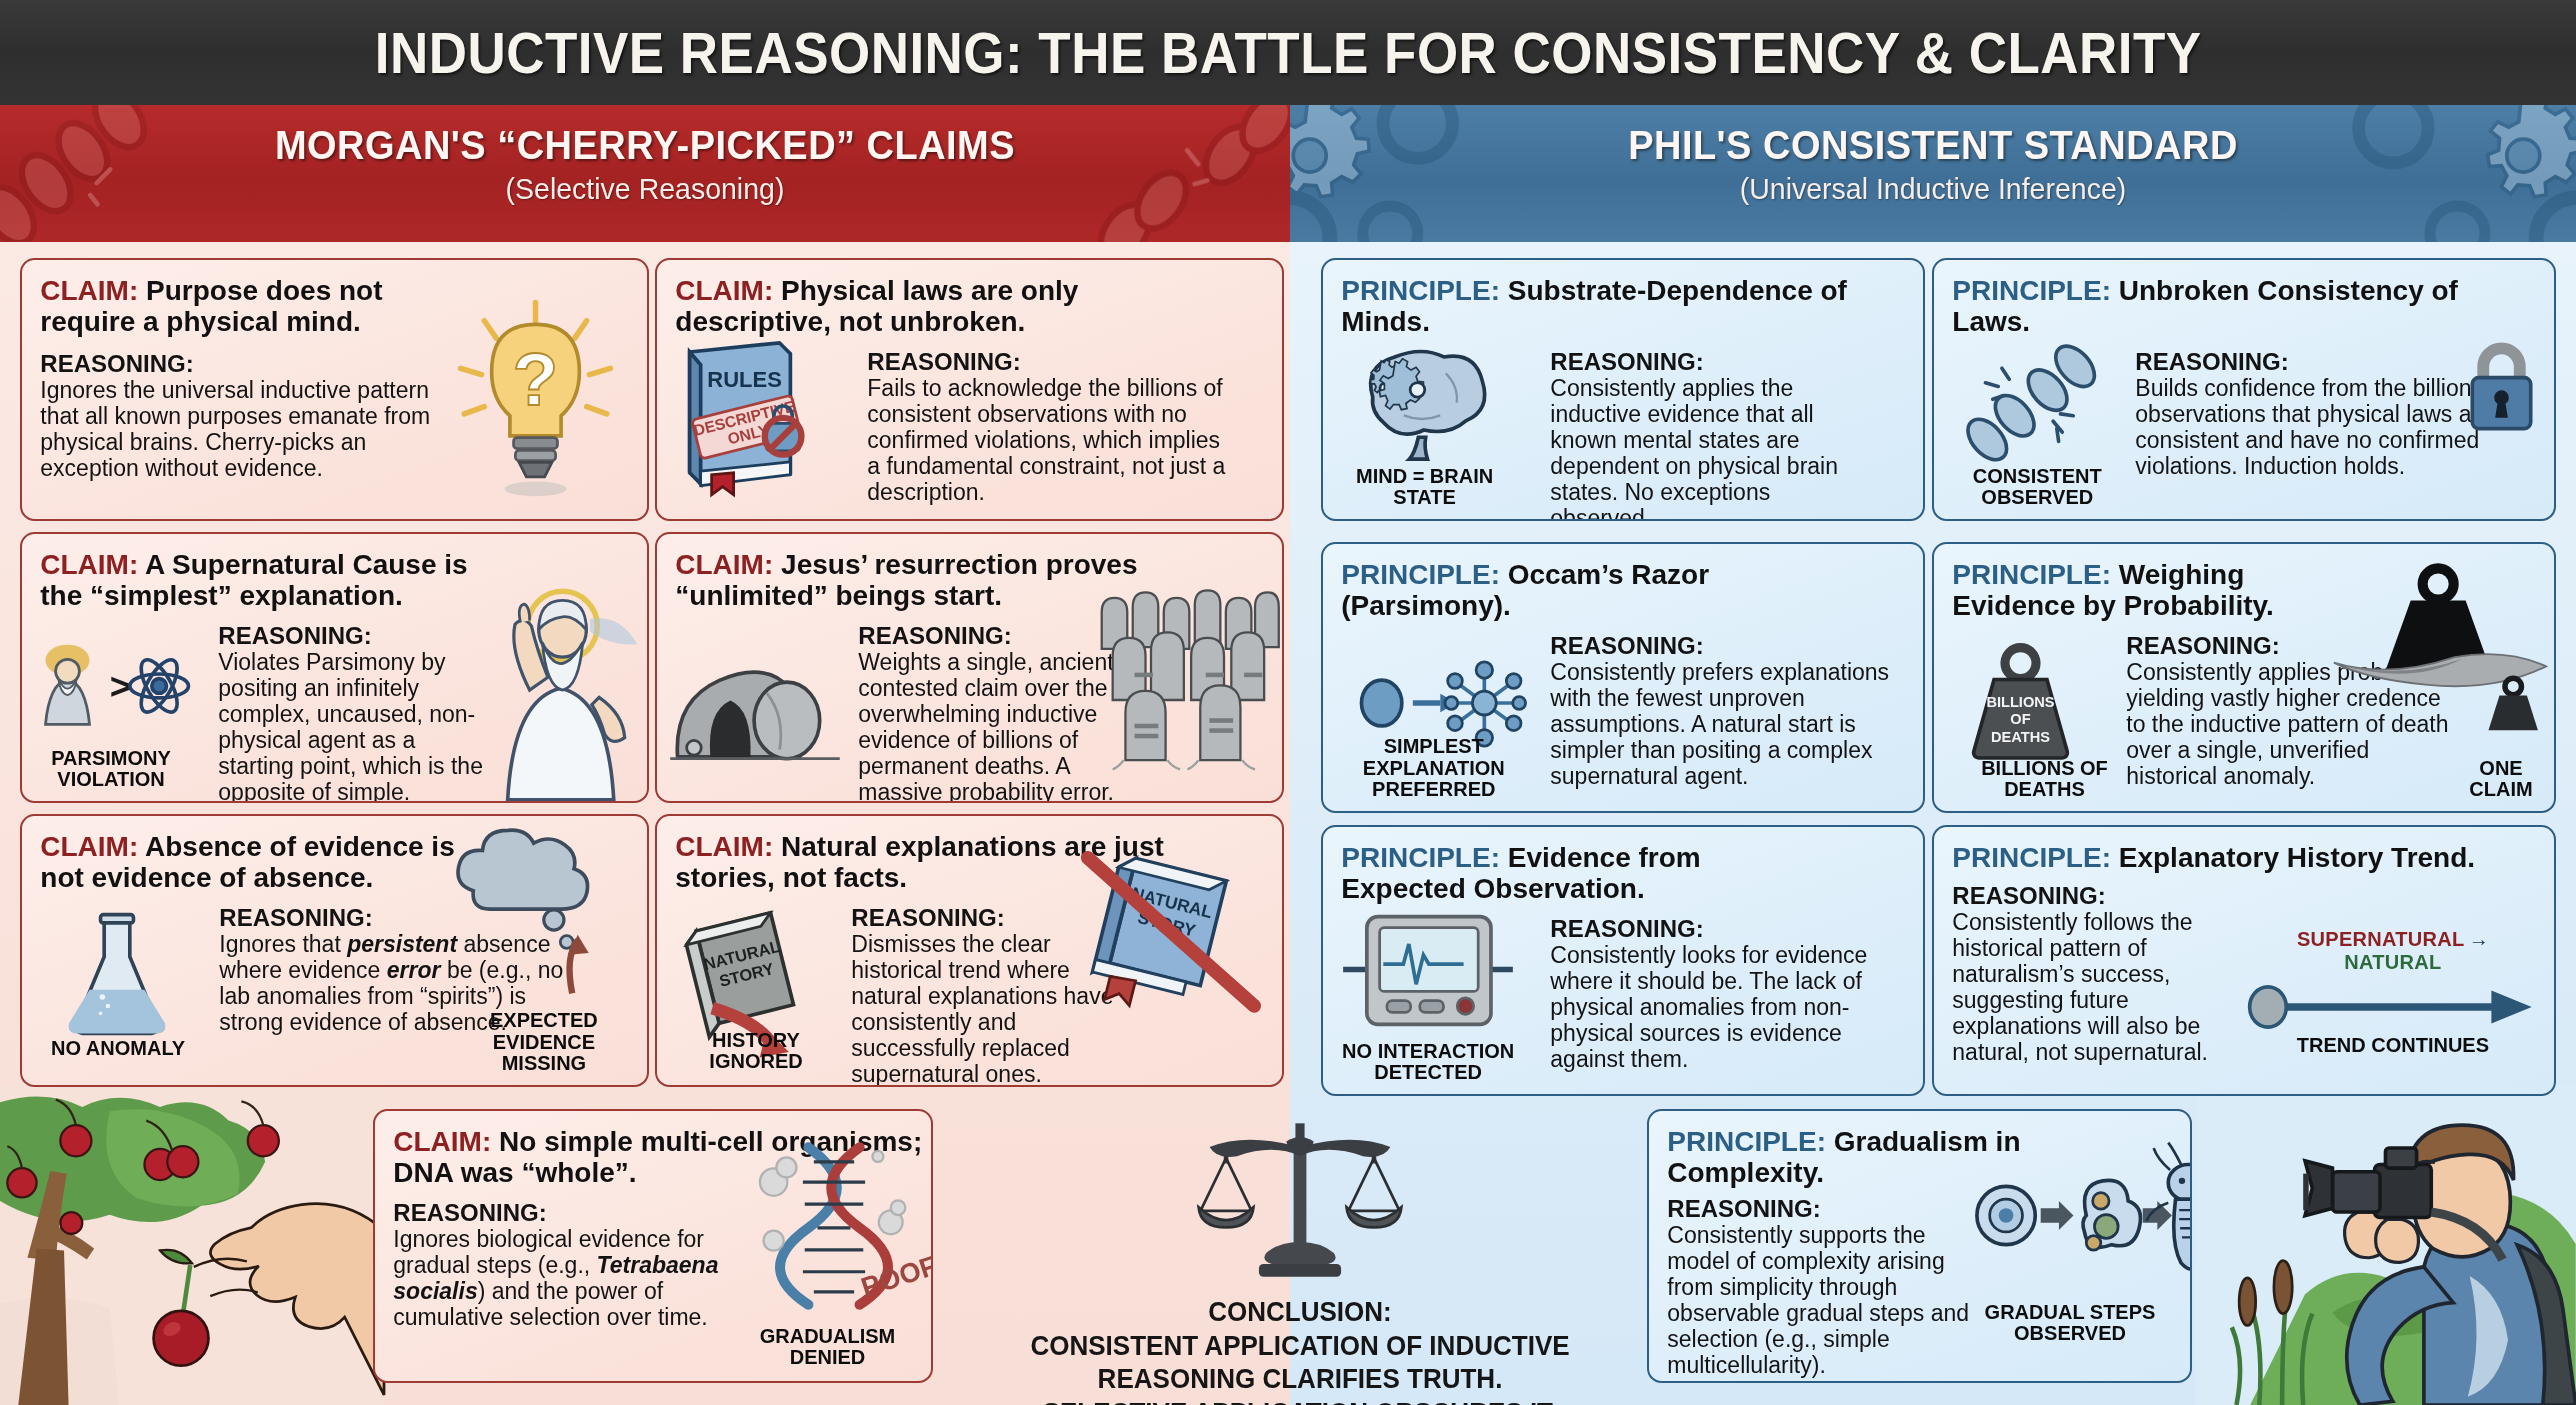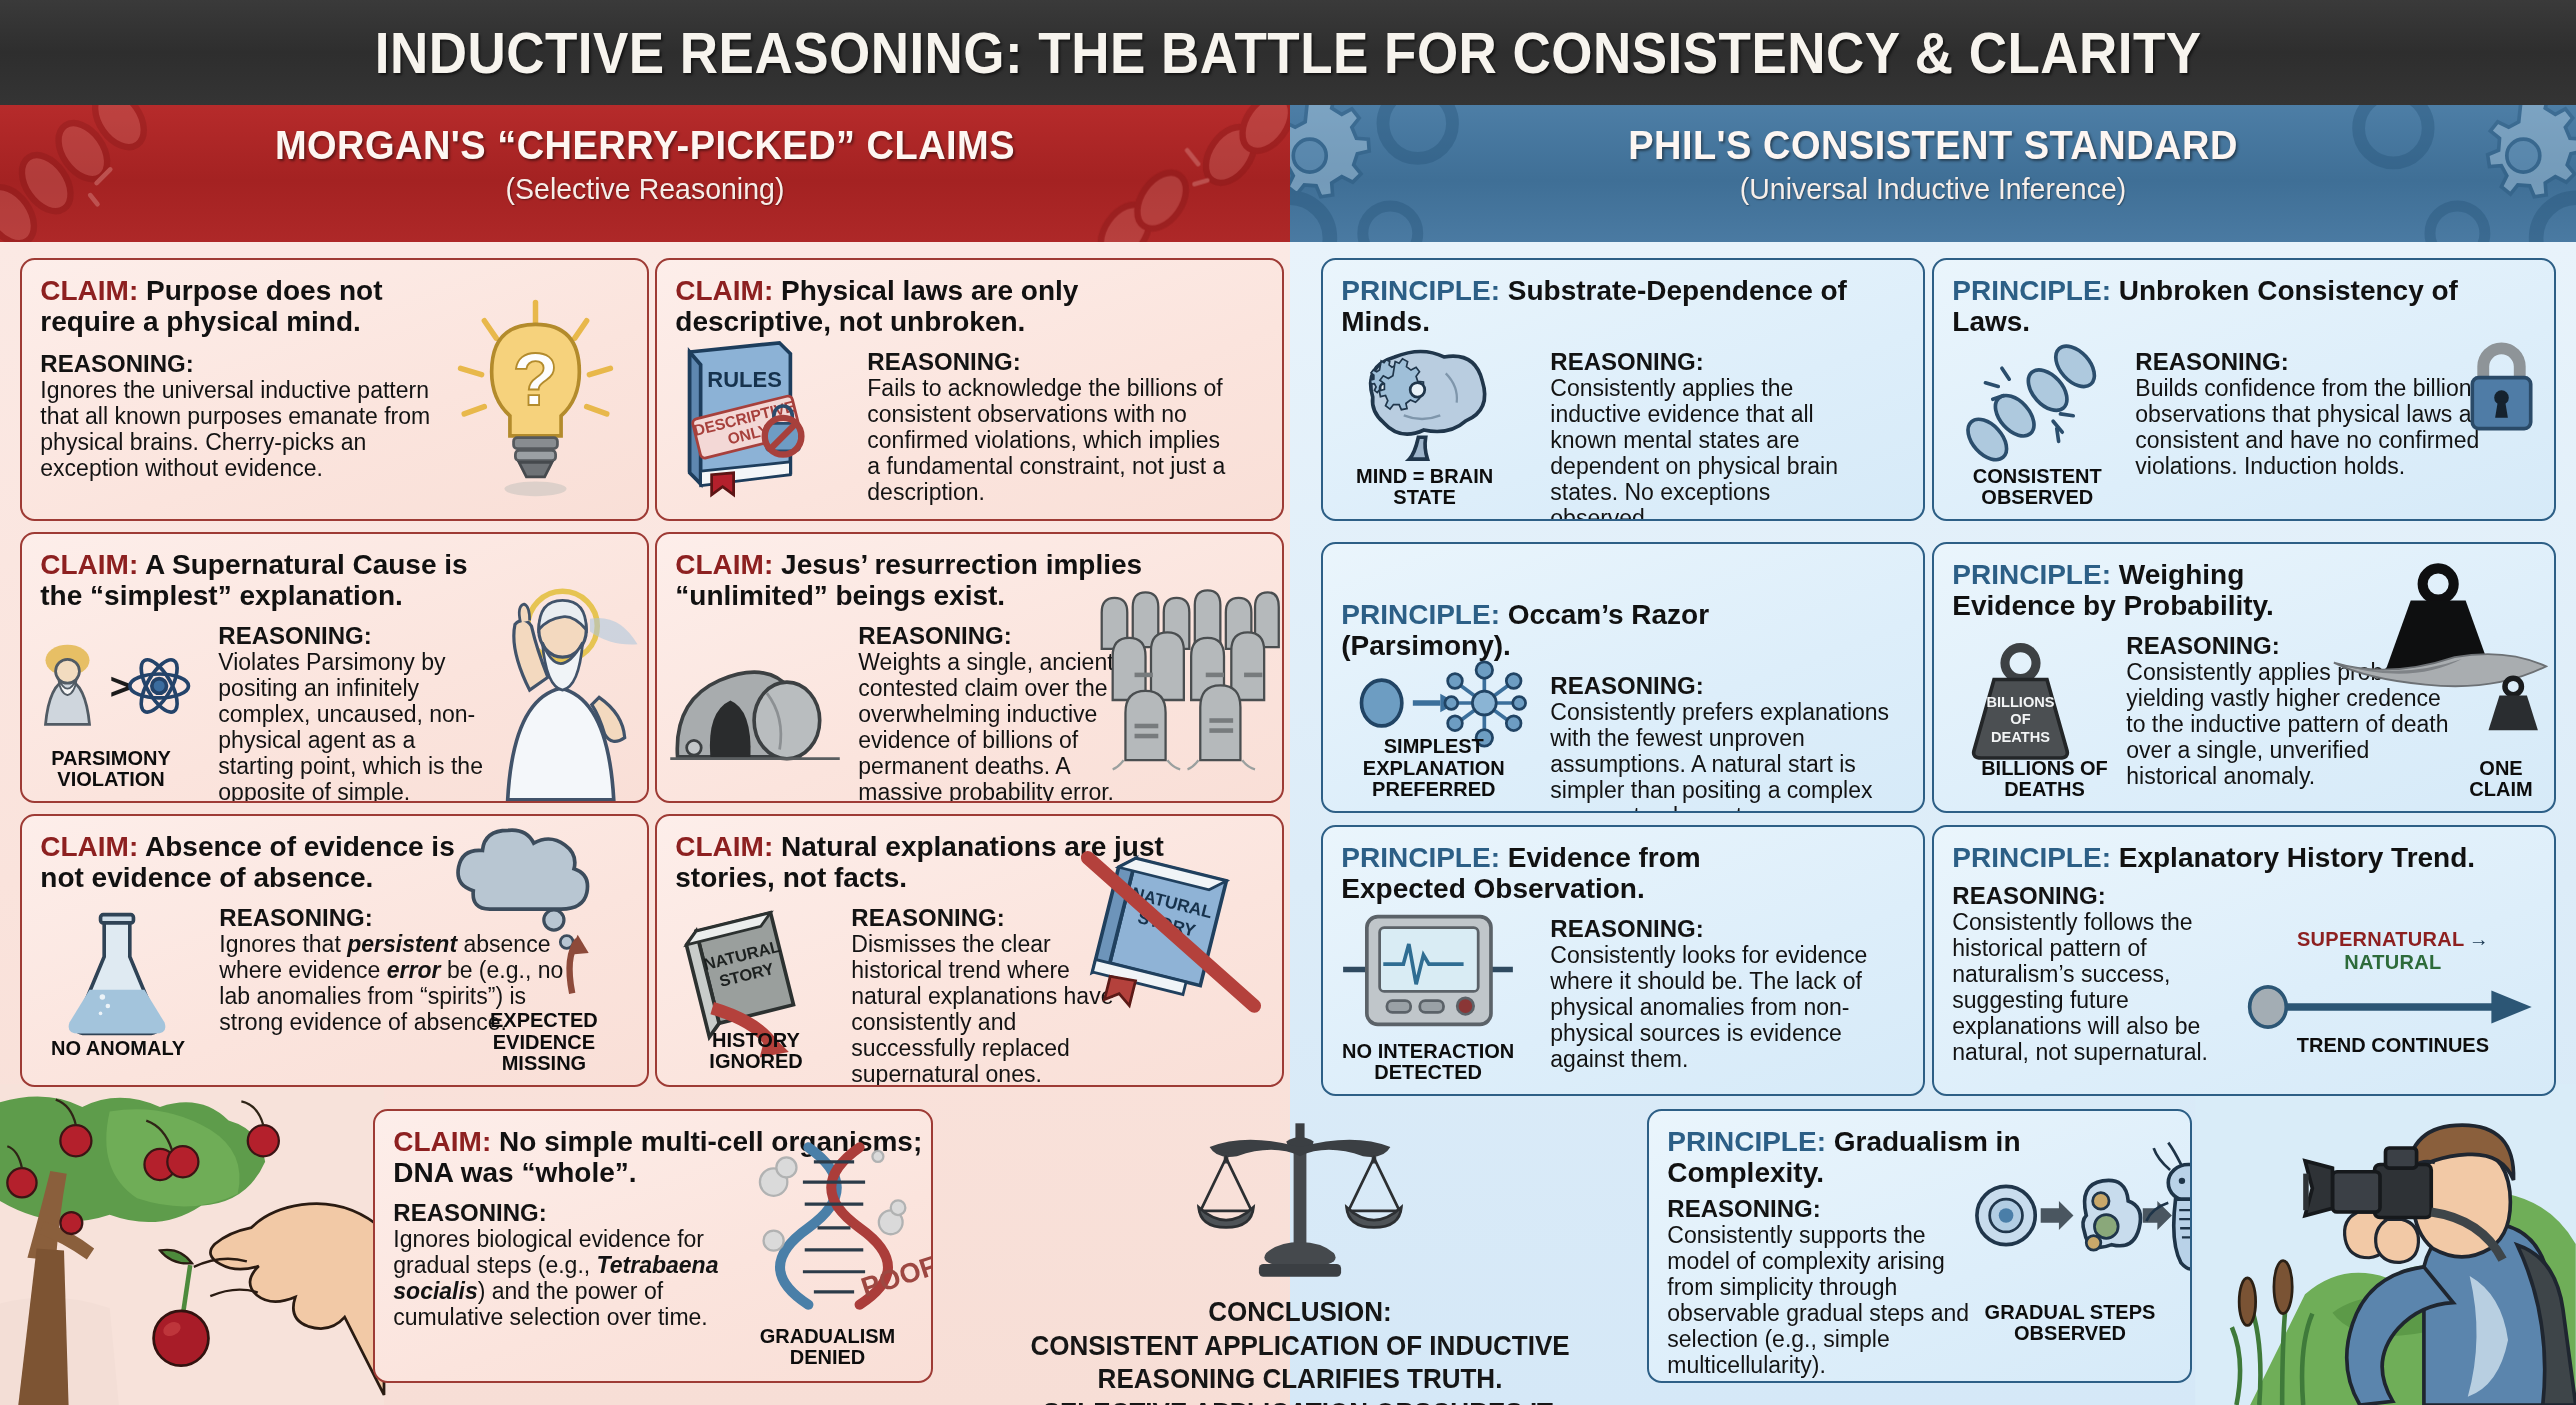--- a/index.html
+++ b/index.html
@@ -309,21 +309,21 @@
         <path d="M162 126 q26 18 28 44 q-14 10 -22-4 q-6-20 -14-32Z" fill="#f3d9bf" stroke="#41536a" stroke-width="3.5"></path>
         <path d="M152 40 q32-6 52 28 q-30 2 -52-14Z" fill="#a9c7de" opacity=".55"></path>
       </svg>
     </div>
   </div>
 
   <div class="card claim" style="left:655px; top:532px; width:629px; height:271px;">
     <div class="inner">
       <div class="headline" style="width:512px;">
         <span class="kw-claim">CLAIM:</span>
-        <span>Jesus’ resurrection implies “unlimited” beings exist.</span>
+        <span>Jesus’ resurrection proves “unlimited” beings start.</span>
       </div>
       <div class="reas" style="width:265px; margin-top:11px; margin-left:183px;">
         <span class="rlabel">REASONING:</span>
         <span>Weights a single, ancient, contested claim over the overwhelming inductive evidence of billions of permanent deaths. A massive probability error.</span>
       </div>
       <svg class="figwrap" style="left:12.8px; top:119px;" width="170" height="113" viewBox="0 0 186 124">
         <path d="M8 114 q-4-62 46-84 q52-22 78 10 q20 32 10 74Z" fill="#a8acae" stroke="#3c4042" stroke-width="4"></path>
         <path d="M44 114 q-4-50 22-62 q24 10 22 62Z" fill="#2a2c2d"></path>
         <ellipse cx="128" cy="74" rx="36" ry="42" fill="#b9bdbf" stroke="#3c4042" stroke-width="4"></ellipse>
         <path d="M106 44 q20 26 14 62" stroke="#8c9093" stroke-width="3" fill="none"></path>
@@ -531,21 +531,21 @@
         <path d="M20 44 v-14 a20 20 0 0 1 40 0 v14" fill="none" stroke="#8e9498" stroke-width="13"></path>
         <rect x="8" y="42" width="64" height="56" rx="7" fill="#4f7ca6" stroke="#2a4a68" stroke-width="4"></rect>
         <circle cx="40" cy="64" r="8" fill="#15222e"></circle>
         <path d="M36 68 l8 0 l3 18 l-14 0Z" fill="#15222e"></path>
       </svg>
     </div>
   </div>
 
   <div class="card principle" style="left:1321px; top:542px; width:604px; height:271px;">
     <div class="inner">
-      <div class="headline" style="width:512px;margin-top:40px;">
+      <div class="headline" style="width:512px;">
         <span class="kw-principle">PRINCIPLE:</span>
         <span>Occam’s Razor (Parsimony).</span>
       </div>
       <div class="reas" style="width:348px; margin-top:11px; margin-left:209px;">
         <span class="rlabel">REASONING:</span>
         <span>Consistently prefers explanations with the fewest unproven assumptions. A natural start is simpler than positing a complex supernatural agent.</span>
       </div>
       <svg class="figwrap" style="left:33px; top:115px;" width="165" height="88" viewBox="0 0 180 96">
         <ellipse cx="28" cy="48" rx="22" ry="25" fill="#6d9dc2" stroke="#214464" stroke-width="4"></ellipse>
         <g stroke="#3b6f9b" stroke-width="6" fill="none">

